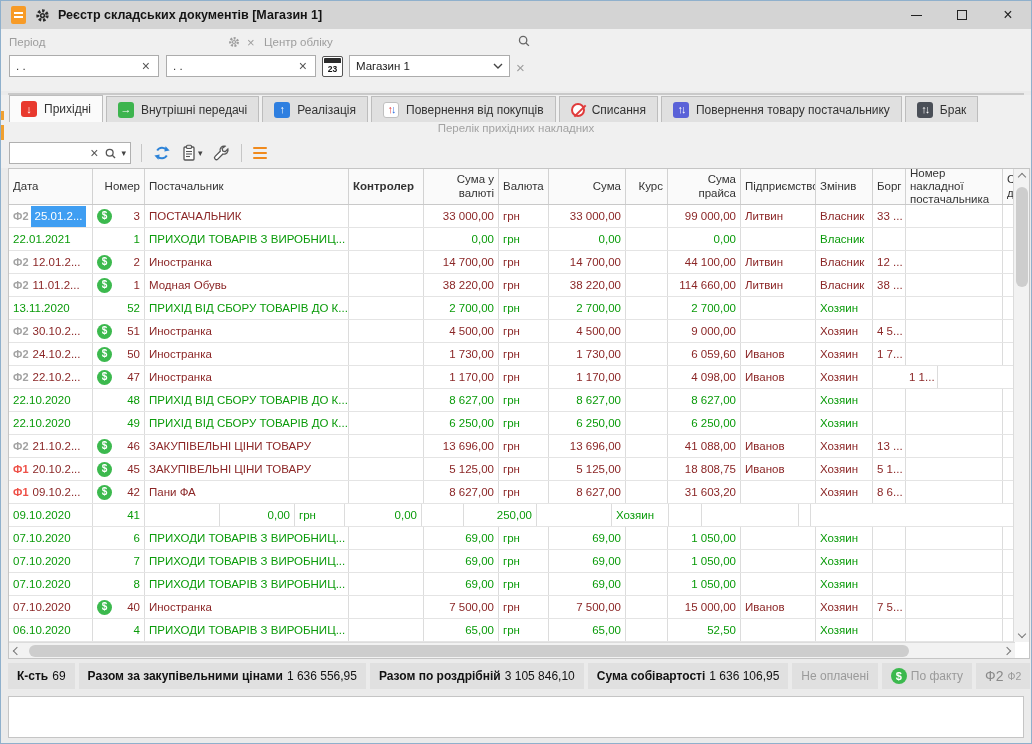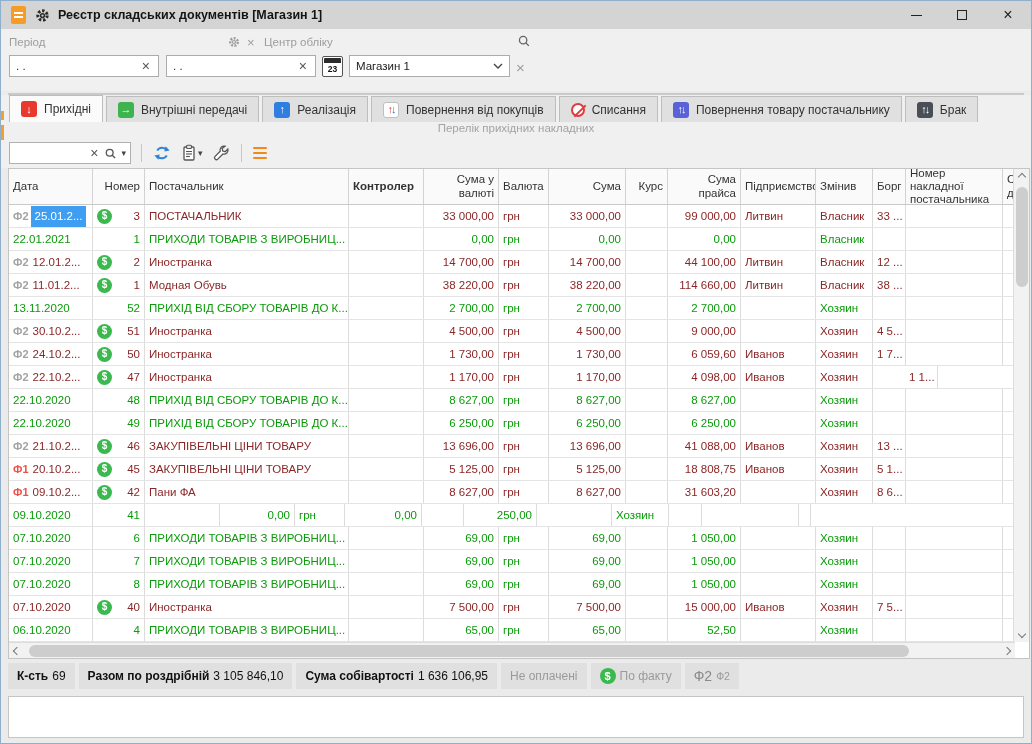--- a/index.html
+++ b/index.html
@@ -687,20 +687,24 @@
         </span>
     </div>
   </div>
 
   <div class="statusbar">
     <div class="seg">
         <b>К-сть</b>
         <span>69</span>
       </div>
     <div class="seg">
+        <b>Разом за закупівельними цінами</b>
+        <span>1 636 556,95</span>
+      </div>
+    <div class="seg">
         <b>Разом по роздрібній</b>
         <span>3 105 846,10</span>
       </div>
     <div class="seg">
         <b>Сума собівартості</b>
         <span>1 636 106,95</span>
       </div>
     <div class="seg toggle">
         <span>Не оплачені</span>
       </div>

